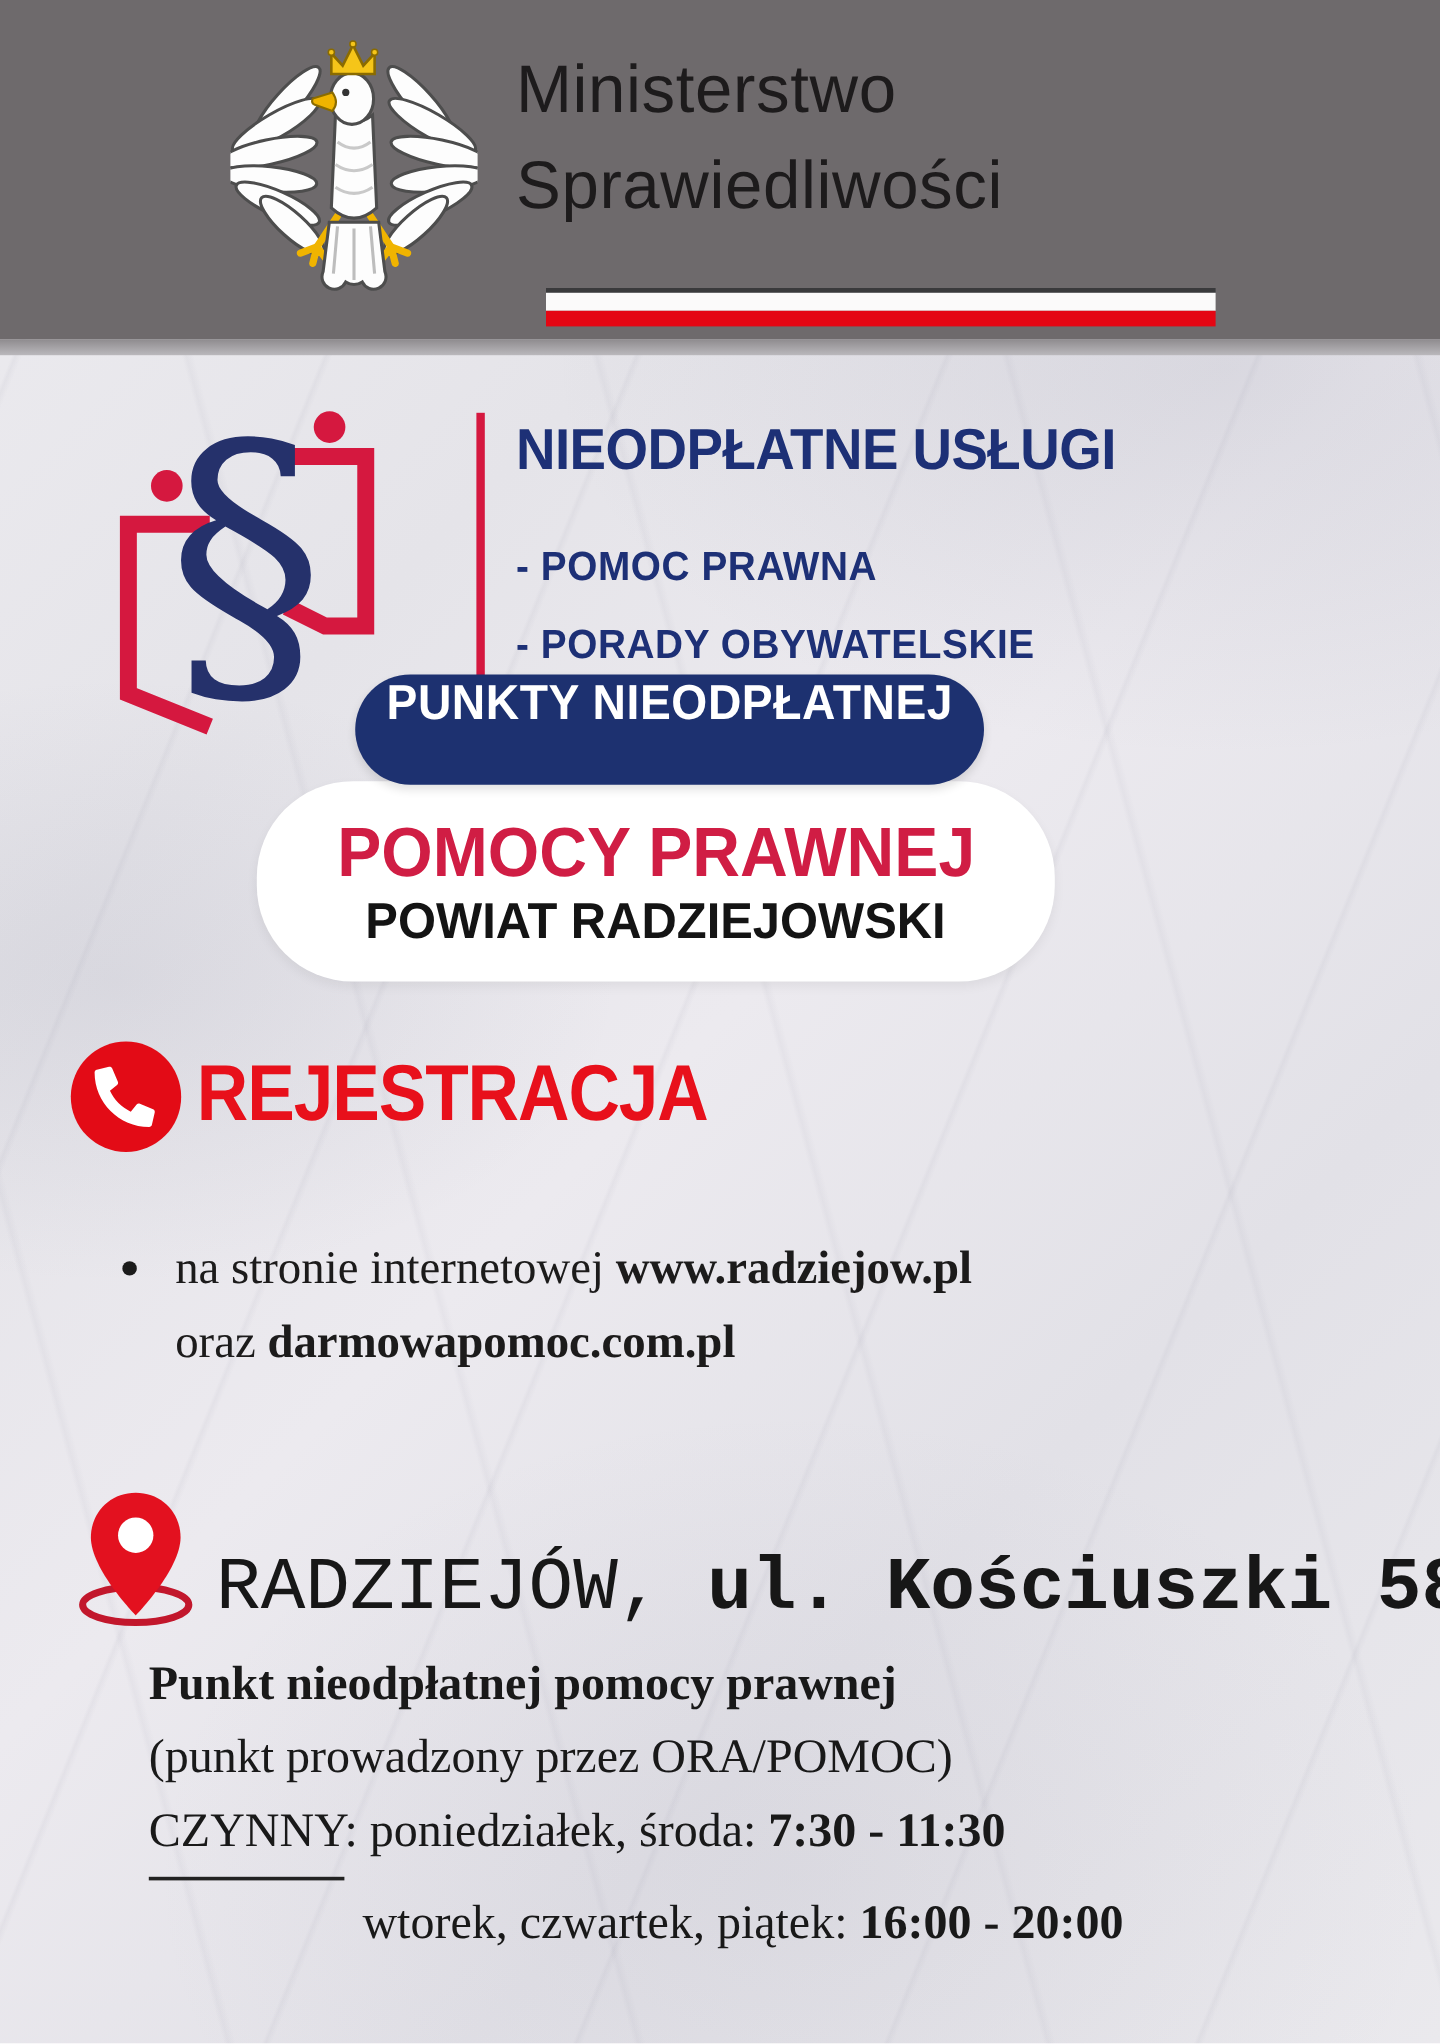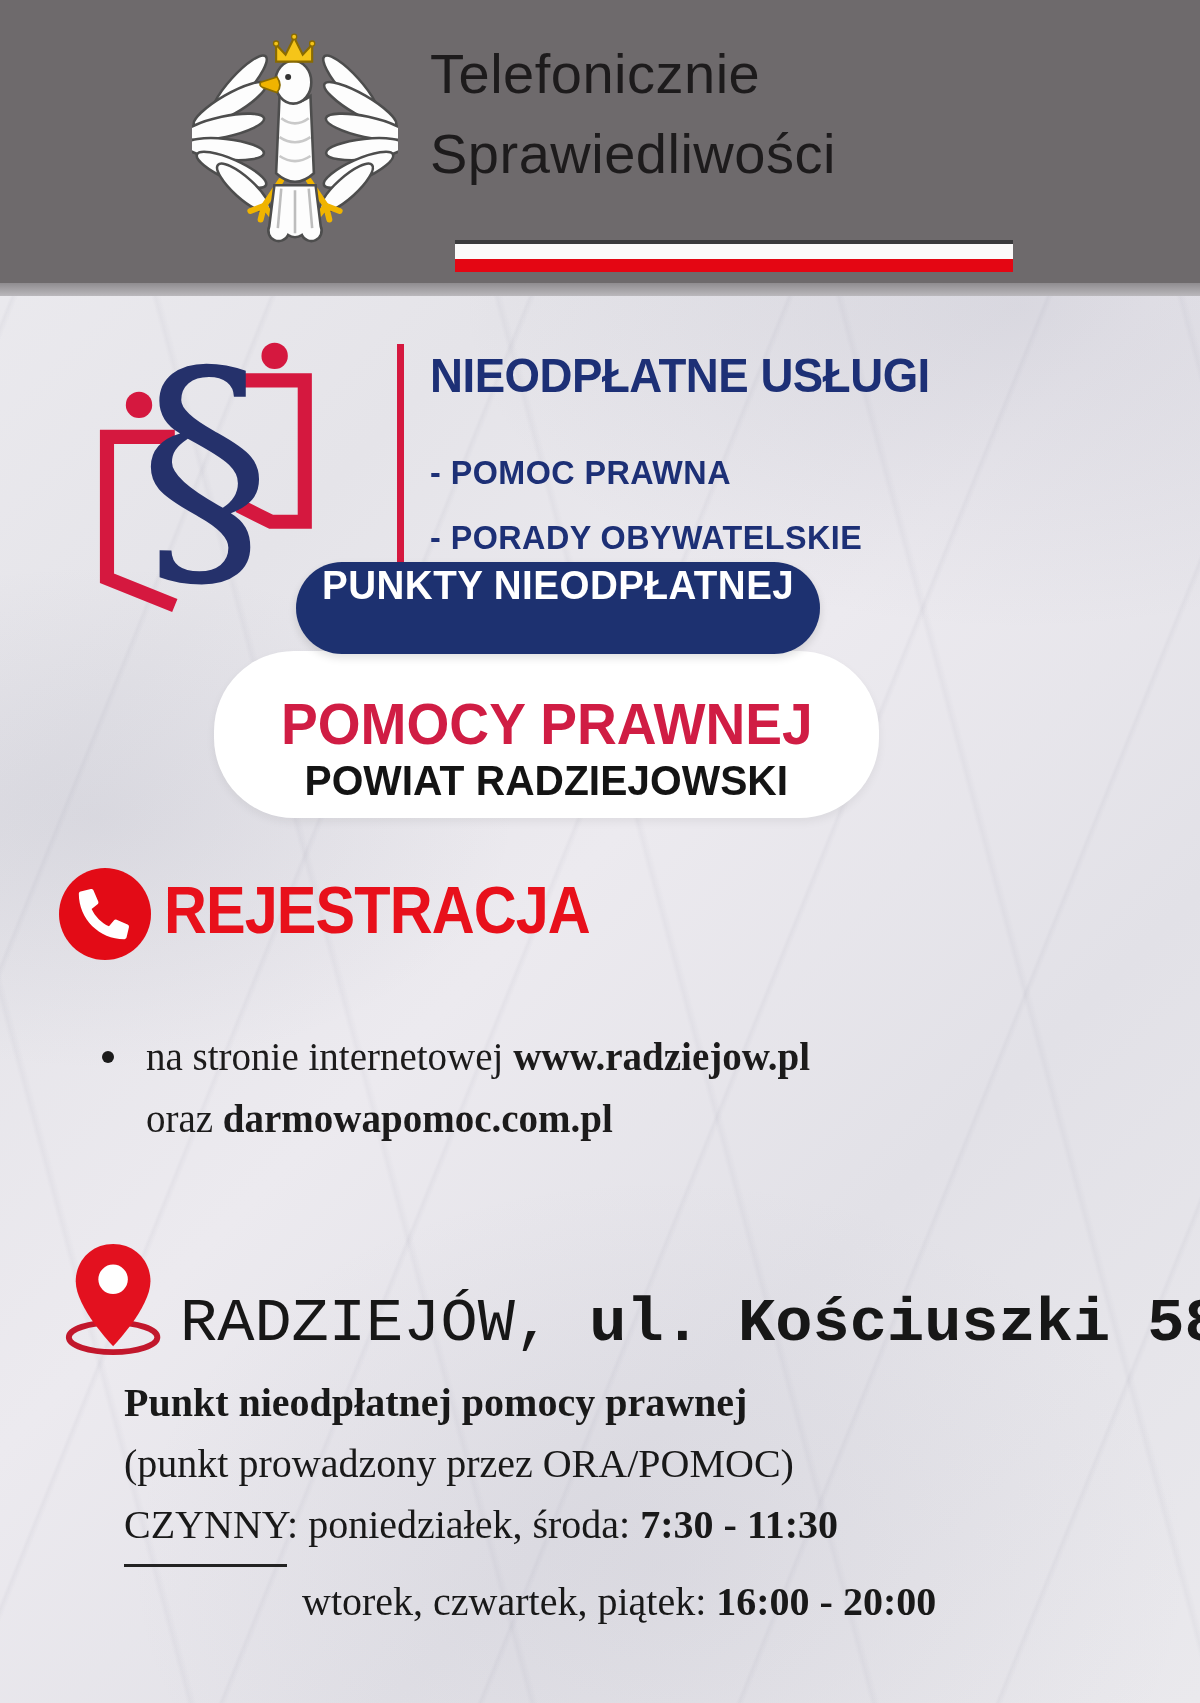--- a/index.html
+++ b/index.html
@@ -28,21 +28,21 @@
   
   .logo{position:absolute;left:48px;top:322px;width:312px;height:292px;}
   .red-divider{position:absolute;left:397px;top:344px;width:7px;height:260px;background:#d5183f;}
   .services{position:absolute;left:430px;top:348px;}
   .services h1{margin:0 0 50px 0;font-size:48px;font-weight:700;color:#1d3076;
     letter-spacing:-.5px;transform:scaleX(.95);transform-origin:left;white-space:nowrap;}
   .services .item{margin:0 0 26px 0;font-size:34px;font-weight:700;color:#1d3076;
     letter-spacing:.5px;transform:scaleX(.95);transform-origin:left;white-space:nowrap;}
   
   .pill-white{position:absolute;left:214px;top:651px;width:665px;height:167px;background:#ffffff;
-    border-radius:80px;display:flex;flex-direction:column;align-items:center;justify-content:center;
+    border-radius:80px;display:flex;flex-direction:column;align-items:center;justify-content:flex-start;
     z-index:1;box-shadow:0 4px 10px rgba(0,0,0,.06);}
   .pill-navy{position:absolute;left:296px;top:562px;width:524px;height:92px;background:#1d3170;
     border-radius:46px;display:flex;justify-content:center;z-index:2;
     box-shadow:0 4px 8px rgba(0,0,0,.12);}
   .pill-navy .txt{color:#fff;font-size:41px;font-weight:700;letter-spacing:.5px;transform:scaleX(.94);white-space:nowrap;}
   .pomocy{margin-top:26px;color:#d01d44;font-size:58px;font-weight:700;letter-spacing:0;
     transform:scaleX(.95);white-space:nowrap;}
   .powiat{color:#141414;font-size:42px;font-weight:700;transform:scaleX(.97);white-space:nowrap;}
   
   .phone-badge{position:absolute;left:57px;top:866px;width:96px;height:96px;}
@@ -101,21 +101,21 @@
       <path d="M104,100 Q120,112 136,100 M102,122 Q120,134 138,122 M102,144 Q120,156 138,144" stroke="#c9c9c9" stroke-width="3" fill="none"></path>
       <ellipse cx="118" cy="58" rx="21" ry="25" fill="#fdfdfd" stroke="#4d4d4d" stroke-width="3"></ellipse>
       <path d="M99,52 L80,58 Q78,62 82,64 L99,70 Q106,62 99,52 Z" fill="#f0b400" stroke="#8a6b00" stroke-width="2"></path>
       <circle cx="112" cy="52" r="3.5" fill="#333"></circle>
       <path d="M98,34 L98,14 L109,26 L119,6 L129,26 L140,14 L140,34 Z" fill="#f5c519" stroke="#8a6b00" stroke-width="2.5"></path>
       <circle cx="98" cy="13" r="3" fill="#f5c519" stroke="#8a6b00" stroke-width="1.5"></circle>
       <circle cx="119" cy="5" r="3" fill="#f5c519" stroke="#8a6b00" stroke-width="1.5"></circle>
       <circle cx="140" cy="13" r="3" fill="#f5c519" stroke="#8a6b00" stroke-width="1.5"></circle>
     </svg>
     <div class="ministry-title">
-      <div>Telefonicznie</div>
+      <div>Ministerstwo</div>
       <div>Sprawiedliwości</div>
     </div>
     <div class="flag">
       <div class="t"></div>
         <div class="w"></div>
         <div class="r"></div>
     </div>
   </div>
   <div class="header-band"></div>
 

